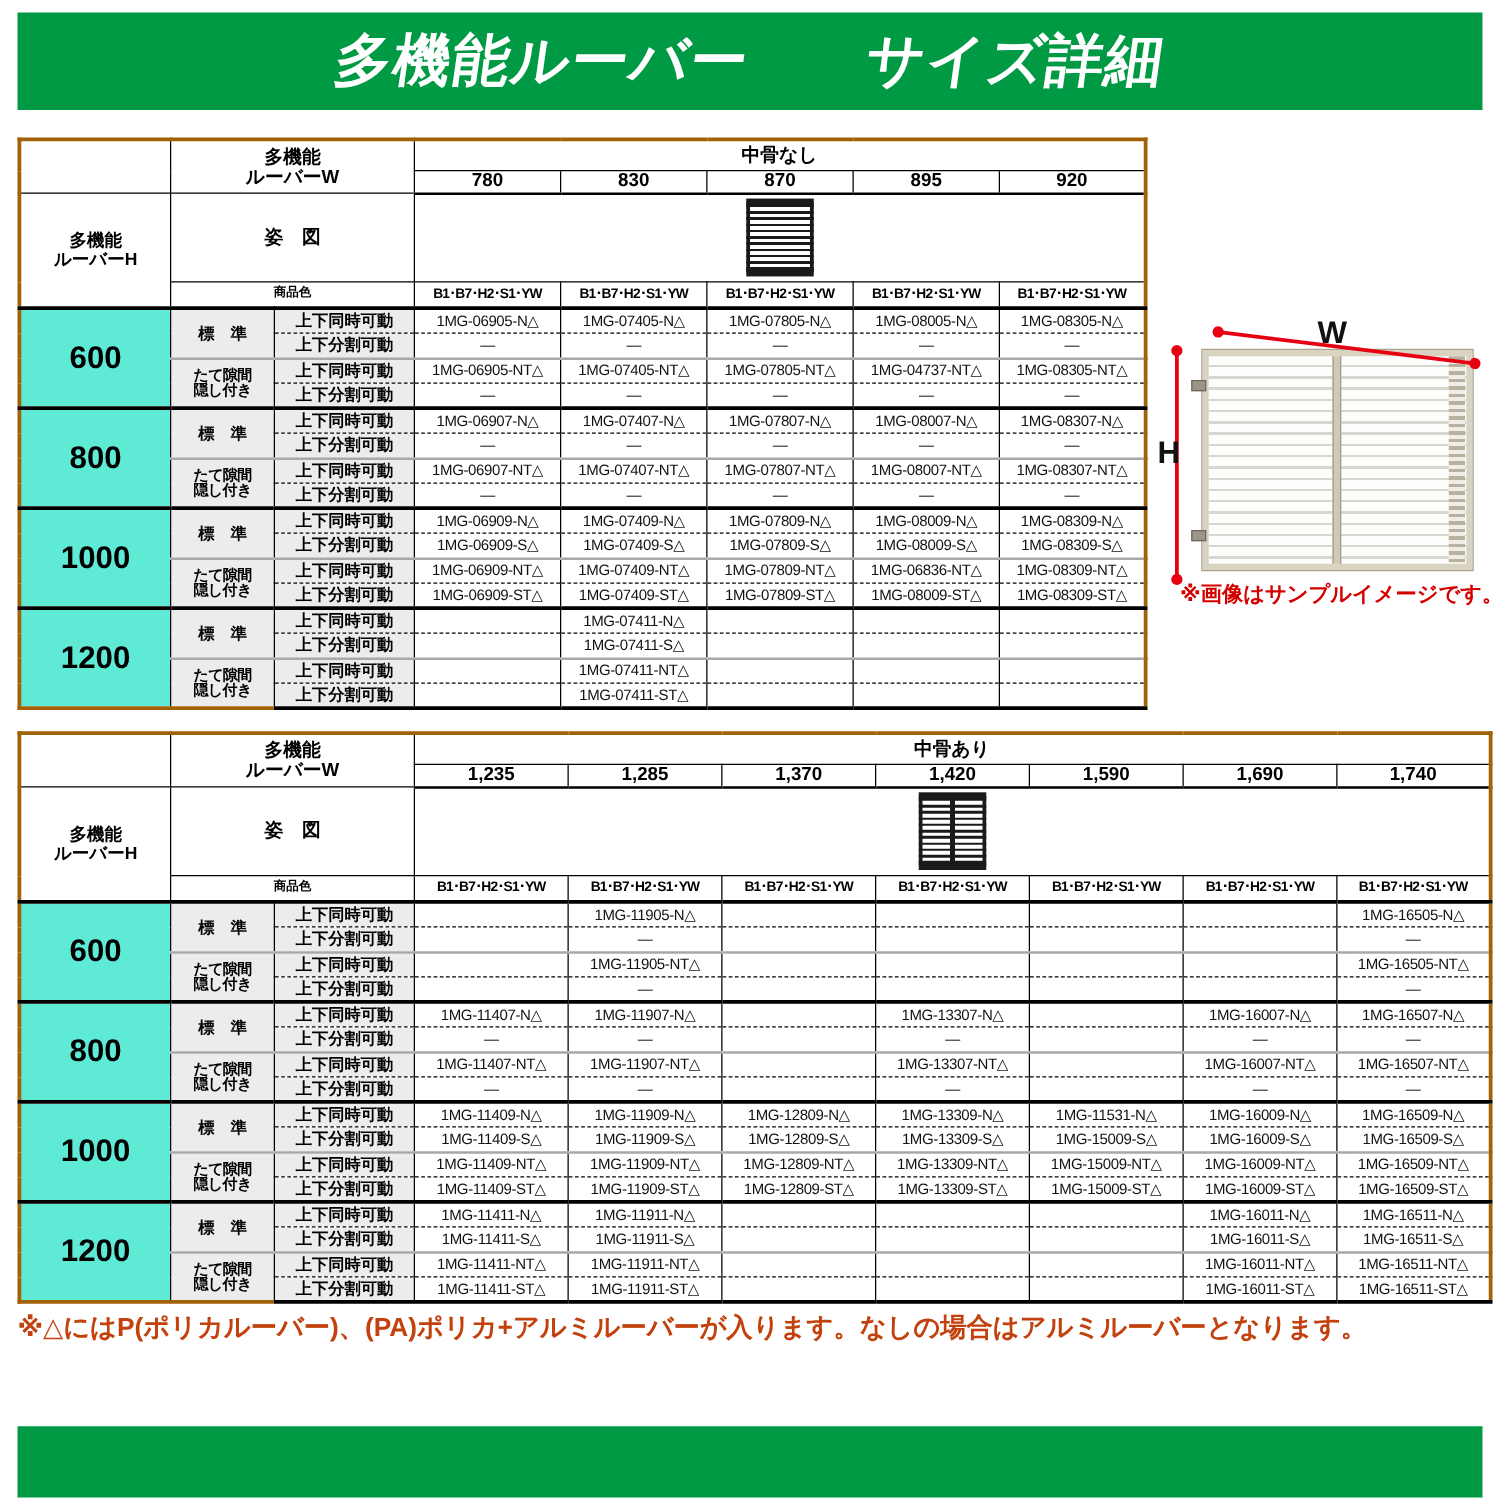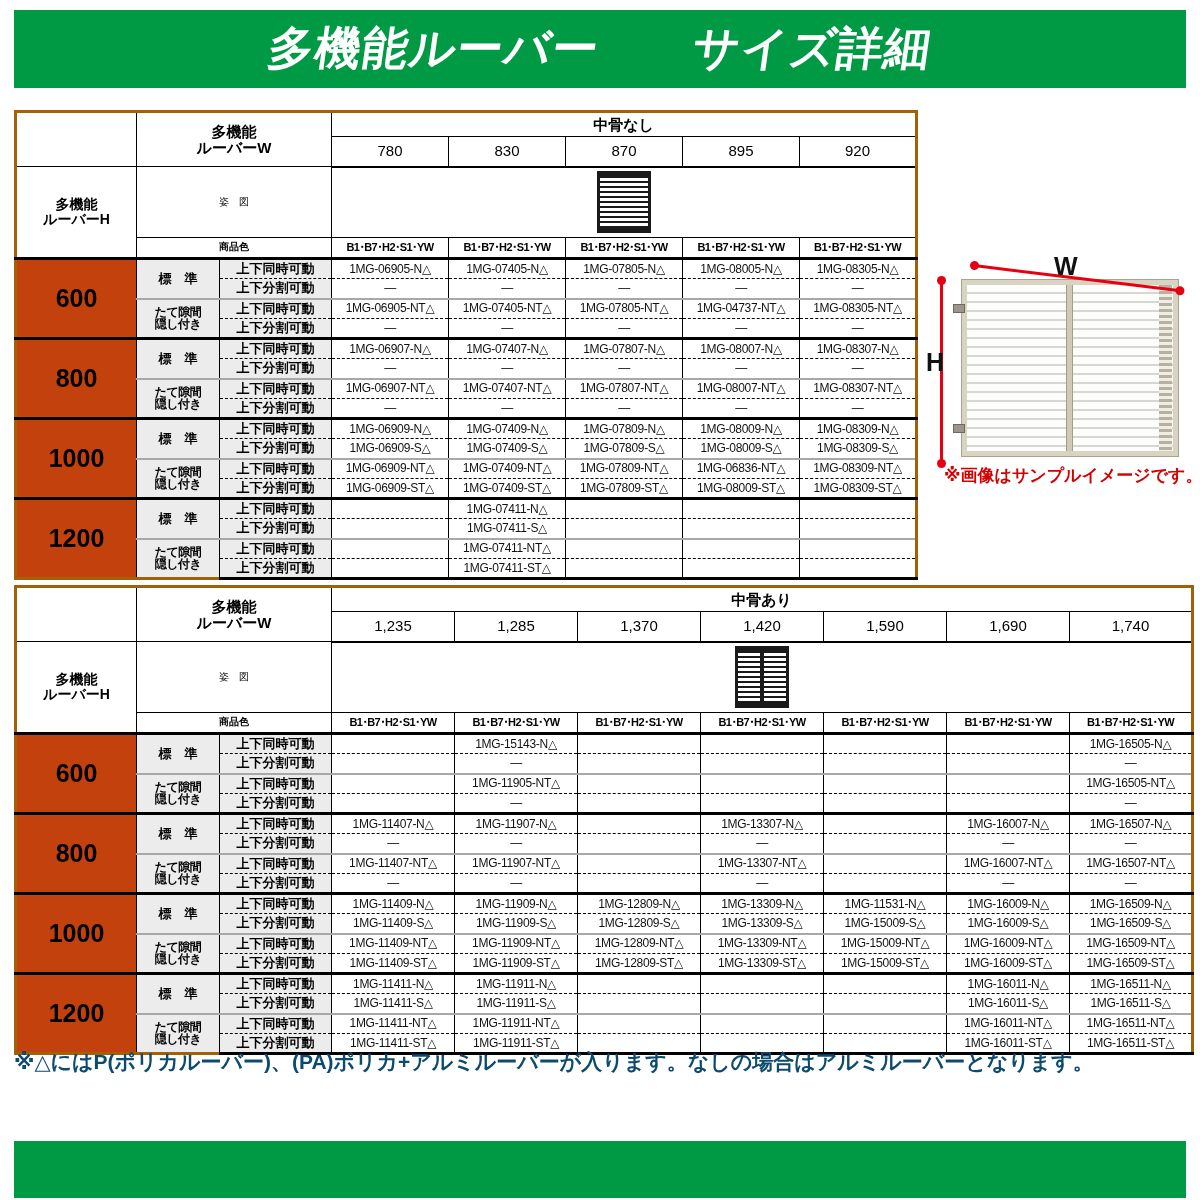--- a/index.html
+++ b/index.html
@@ -7,28 +7,28 @@
   body{position:relative;background:#fff;font-family:"Liberation Sans","DejaVu Sans",sans-serif;color:#000;overflow:hidden}
   .banner{position:absolute;left:14px;width:1172px;background:#009a44;display:flex;align-items:center;justify-content:center}
   #topbar{top:10px;height:78px}
   #botbar{top:1141px;height:57px}
   .banner .t{color:#fff;font-weight:bold;font-size:46px;letter-spacing:1px;display:inline-block;transform:skewX(-8deg);white-space:pre}
   table.spec{position:absolute;border-collapse:collapse;table-layout:fixed;background:#fff;border:3px solid #a16207}
   #t1{left:14px;top:110px;width:902px}
   #t2{left:14px;top:585px;width:1177px}
   .spec td{border:1px solid #000;text-align:center;vertical-align:middle;padding:0;line-height:1.05;overflow:hidden;white-space:nowrap}
   .h1 td{height:25px;font-weight:bold;font-size:15px}
-  .h2 td{height:30px;font-weight:normal;font-size:15px;border-bottom:2px solid #000}
+  .h2 td{height:18px;font-weight:bold;font-size:15px;border-bottom:2px solid #000}
   .h3 td{height:71px}
   .h4 td{height:21px;border-bottom:3px solid #000}
   .wlab,.hlab{font-weight:bold;font-size:14px}
-  .figlab{font-weight:normal;font-size:10px}
+  .figlab{font-weight:bold;font-size:15px}
   .clab{font-weight:bold;font-size:10px}
   .cval{font-weight:bold;font-size:11px;letter-spacing:-0.6px}
-  .hval{font-weight:bold;font-size:25px;background:#c2410c}
+  .hval{font-weight:bold;font-size:25px;background:#5eead4}
   .cat,.op{background:#ececec;font-weight:bold;font-size:13px}
   .cat2{font-size:12px;letter-spacing:-0.5px}
   .code{font-size:12px;letter-spacing:-0.3px;color:#111}
   .spec tr.g1 td,.spec tr.g2 td,.spec tr.g3 td,.spec tr.g4 td{height:20px}
   .spec tr.g1 td{border-top:3px solid #000;border-bottom:1px dashed #000}
   .spec tr.g2 td{border-top:1px dashed #000;border-bottom:2px solid #a8a8a8}
   .spec tr.g3 td{border-top:2px solid #a8a8a8;border-bottom:1px dashed #000}
   .spec tr.g4 td{border-top:1px dashed #000;border-bottom:3px solid #000}
   .licon{width:54px;height:62px;margin:0 auto;border:3px solid #1a1a1a;border-top-width:5px;border-bottom-width:5px;background:repeating-linear-gradient(180deg,#1a1a1a 0 2px,#fff 2px 5px);position:relative}
   .licon.rib::after{content:"";position:absolute;left:50%;top:0;bottom:0;width:4px;margin-left:-2px;background:#1a1a1a}
@@ -40,21 +40,21 @@
   .hinge.h1p{top:58px}.hinge.h2p{top:178px}
   .warrow{position:absolute;left:48px;top:18px;width:208px;height:3px;background:#e60012;transform:rotate(7deg);transform-origin:left center}
   .warrow::before,.warrow::after{content:"";position:absolute;width:9px;height:9px;border-radius:50%;background:#e60012;top:-3px}
   .warrow::before{left:-4px}.warrow::after{right:-4px}
   .harrow{position:absolute;left:14px;top:34px;width:3px;height:184px;background:#e60012}
   .harrow::before,.harrow::after{content:"";position:absolute;width:9px;height:9px;border-radius:50%;background:#e60012;left:-3px}
   .harrow::before{top:-4px}.harrow::after{bottom:-4px}
   .wdim{position:absolute;left:128px;top:6px;font-weight:bold;font-size:25px;color:#111}
   .hdim{position:absolute;left:0px;top:102px;font-weight:bold;font-size:25px;color:#111}
   .prodcap{position:absolute;left:18px;top:218px;color:#d40000;font-size:17px;font-weight:bold;white-space:nowrap}
-  #footnote{position:absolute;left:14px;top:1048px;color:#0c4a6e;font-size:21px;font-weight:bold;white-space:nowrap}
+  #footnote{position:absolute;left:14px;top:1048px;color:#c2410c;font-size:21px;font-weight:bold;white-space:nowrap}
 </style>
 </head>
 <body>
 
 <div class="banner" id="topbar">
   <span class="t">多機能ルーバー　　サイズ詳細</span>
 </div>
 
 <table class="spec" id="t1">
   <colgroup>
@@ -300,21 +300,21 @@
     <td class="cval">B1･B7･H2･S1･YW</td>
     <td class="cval">B1･B7･H2･S1･YW</td>
     <td class="cval">B1･B7･H2･S1･YW</td>
   </tr>
 
   <tr class="g1">
     <td class="hval" rowspan="4">600</td>
     <td class="cat" rowspan="2">標　準</td>
     <td class="op">上下同時可動</td>
     <td class="code"></td>
-        <td class="code">1MG-15143-N△</td>
+        <td class="code">1MG-11905-N△</td>
         <td class="code"></td>
         <td class="code"></td>
         <td class="code"></td>
         <td class="code"></td>
         <td class="code">1MG-16505-N△</td>
   </tr>
   <tr class="g2">
     <td class="op">上下分割可動</td>
     <td class="code"></td>
         <td class="code">―</td>

